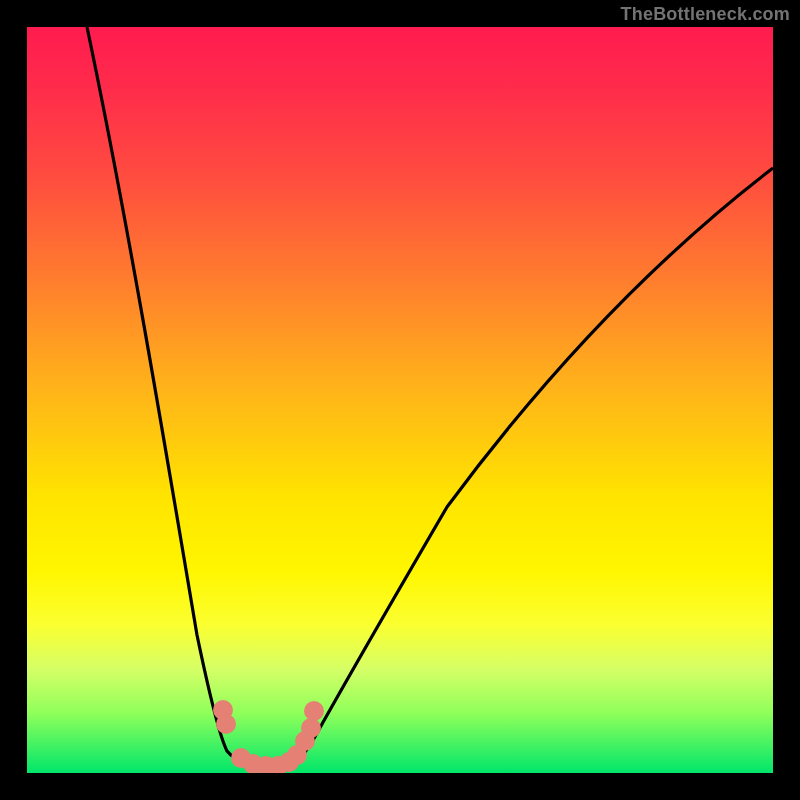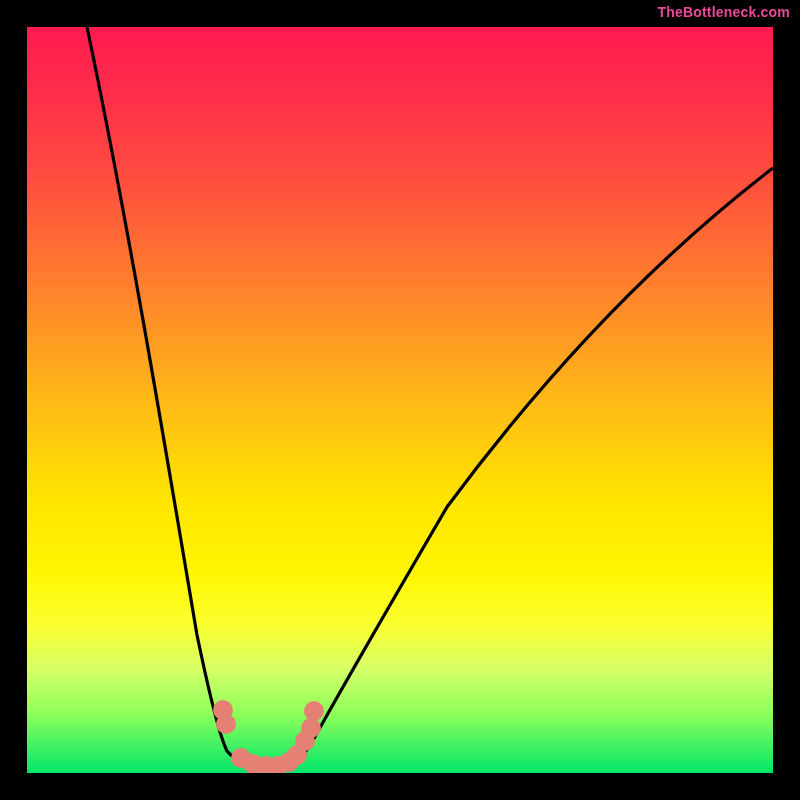--- a/index.html
+++ b/index.html
@@ -34,23 +34,23 @@
       #fbff2f 80%,
       #d6ff66 86%,
       #8fff5a 92%,
       #00e66a 100%
     );
   }
   .watermark {
     position: absolute;
     top: 4px;
     right: 10px;
-    font-size: 14px;
+    font-size: 18px;
     font-weight: 600;
-    color: #ec4899;
+    color: #737373;
     letter-spacing: 0.2px;
     user-select: none;
   }
   svg.curves {
     position: absolute;
     inset: 0;
   }
   .marker {
     position: absolute;
     width: 20px;

